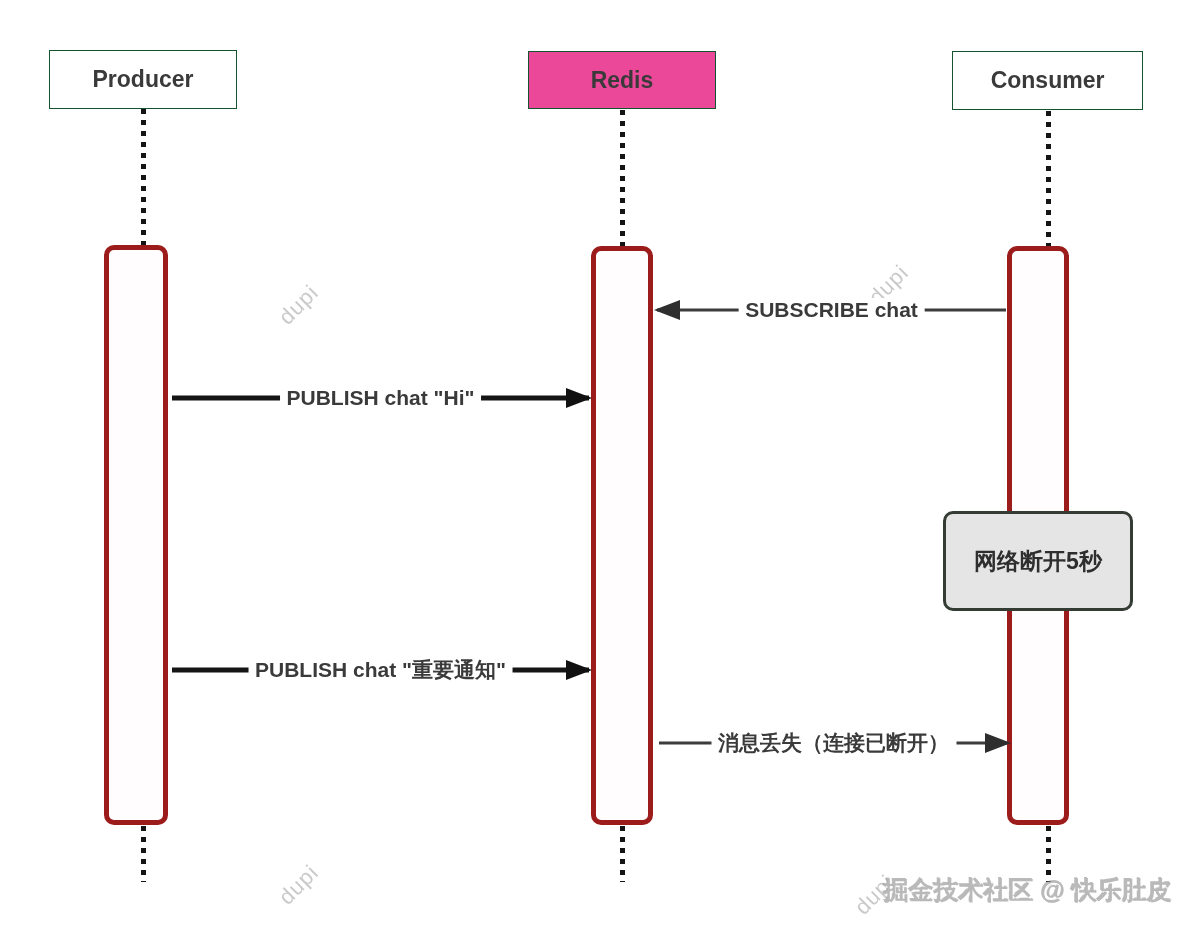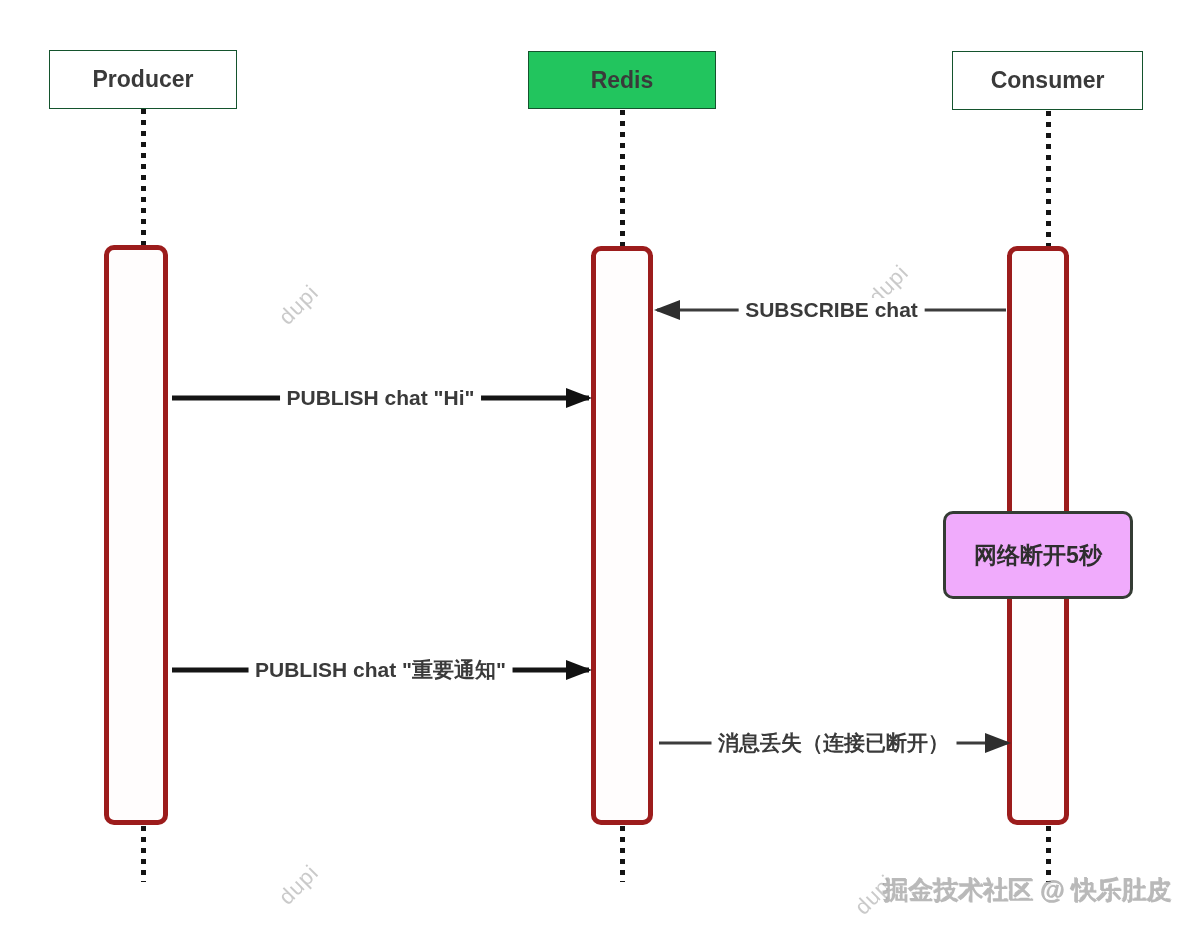--- a/index.html
+++ b/index.html
@@ -7,21 +7,21 @@
     position:relative;width:1193px;height:930px;background:#ffffff;overflow:hidden;
     font-family:"Liberation Sans","DejaVu Sans",sans-serif;color:#333;
   }
   
   .actor{
     position:absolute;box-sizing:border-box;border:1px solid #14532d;background:#fff;
     display:flex;align-items:center;justify-content:center;
     font-size:23px;font-weight:bold;color:#3a3a3a;z-index:4;
   }
   .actor-producer{left:49px;top:50px;width:188px;height:59px;}
-  .actor-redis{left:528px;top:51px;width:188px;height:58px;background:#22c55e;}
+  .actor-redis{left:528px;top:51px;width:188px;height:58px;background:#ec4899;}
   .actor-consumer{left:952px;top:51px;width:191px;height:59px;}
   
   .lifeline{
     position:absolute;width:5px;z-index:1;
     background:repeating-linear-gradient(to bottom,#141414 0 5px,transparent 5px 11px);
   }
   .ll-producer-top{left:141px;top:109px;height:137px;}
   .ll-redis-top{left:620px;top:110px;height:137px;}
   .ll-consumer-top{left:1046px;top:111px;height:136px;}
   .ll-producer-bottom{left:141px;top:826px;height:56px;}
@@ -49,22 +49,22 @@
     background:#fff;padding:0 7px;white-space:nowrap;
     font-size:21px;font-weight:bold;color:#3a3a3a;text-align:right;
   }
   .m-subscribe{left:655px;top:288px;width:353px;}
   .m-publish-hi{left:170px;top:376px;width:421px;}
   .m-push{left:657px;top:456px;width:353px;}
   .m-publish-notice{left:170px;top:648px;width:421px;}
   .m-lost{left:657px;top:721px;width:353px;font-family:Liberation Serif, serif;}
   
   .note{
-    position:absolute;left:943px;top:511px;width:190px;height:88px;box-sizing:border-box;
-    background:#f0abfc;border:3px solid #343c34;border-radius:10px;z-index:5;
+    position:absolute;left:943px;top:511px;width:190px;height:100px;box-sizing:border-box;
+    background:#e5e5e5;border:3px solid #343c34;border-radius:10px;z-index:5;
     display:flex;align-items:center;justify-content:center;
     font-size:23px;font-weight:bold;color:#2e2e2e;
   }
   
   .wm{
     position:absolute;z-index:0;color:#cacaca;font-size:22px;letter-spacing:1px;
     transform:rotate(-45deg);user-select:none;
   }
   .wm1{left:276px;top:292px;}
   .wm2{left:866px;top:272px;}

